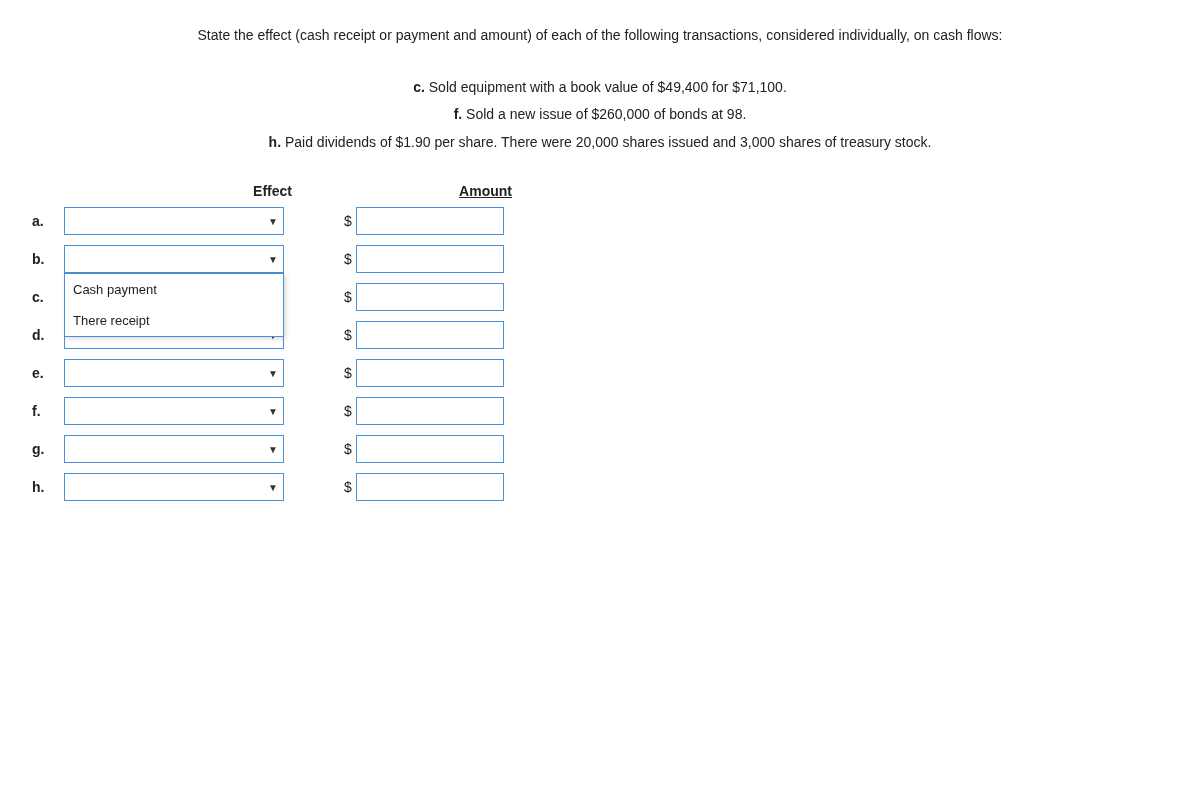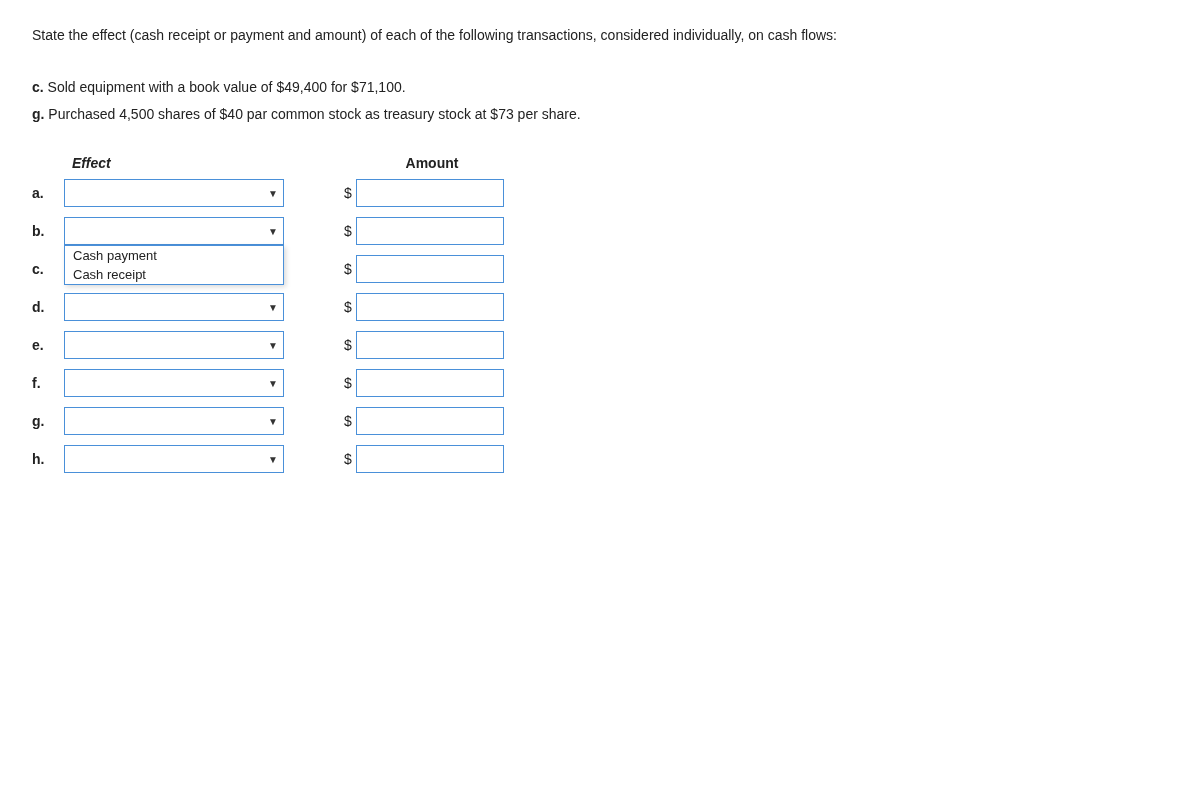--- a/index.html
+++ b/index.html
@@ -6,45 +6,46 @@
     body {
       font-family: Arial, sans-serif;
       font-size: 14px;
       background: #fff;
       color: #222;
       padding: 24px 32px;
     }
     .instructions {
       margin-bottom: 18px;
       line-height: 1.7;
+      text-align: center;
     }
     .instructions p {
       margin-bottom: 4px;
     }
     .bold { font-weight: bold; }
     .table-section {
       margin-top: 28px;
     }
     .table-header {
       display: flex;
       align-items: center;
       margin-bottom: 8px;
       margin-left: 40px;
     }
     .col-effect-header {
       width: 220px;
       font-weight: bold;
-      text-align: left;
-      font-style: italic;
+      text-align: right;
     }
     .col-amount-header {
       width: 160px;
       font-weight: bold;
-      text-align: center;
+      text-align: right;
       margin-left: 60px;
+      text-decoration: underline;
     }
     .table-row {
       display: flex;
       align-items: center;
       margin-bottom: 10px;
       position: relative;
     }
     .row-label {
       width: 32px;
       font-weight: bold;
@@ -98,40 +99,41 @@
       width: 220px;
       border: 1.5px solid #4a90d9;
       background: #fff;
       z-index: 100;
       box-shadow: 2px 2px 5px rgba(0,0,0,0.15);
     }
     .dropdown-popup.open {
       display: block;
     }
     .dropdown-option {
-      padding: 2px 8px;
+      padding: 8px 8px;
       cursor: pointer;
       font-size: 13px;
     }
     
     .row-b .dropdown-popup {
       display: block;
     }
     .row-b .dropdown-select {
       border-color: #4a90d9;
     }
   </style>
 </head>
 <body>
 
 <div class="instructions">
   <p>State the effect (cash receipt or payment and amount) of each of the following transactions, considered individually, on cash flows:</p>
   <br>
   <p><span class="bold">c.</span> Sold equipment with a book value of $49,400 for $71,100.</p>
-  <p><span class="bold">g.</span> Purchased 4,500 shares of $40 par common stock as treasury stock at $73 per share.</p>
+  <p><span class="bold">f.</span> Sold a new issue of $260,000 of bonds at 98.</p>
+  <p><span class="bold">h.</span> Paid dividends of $1.90 per share. There were 20,000 shares issued and 3,000 shares of treasury stock.</p>
 </div>
 
 <div class="table-section">
   <div class="table-header">
     <div class="col-effect-header">Effect</div>
     <div class="col-amount-header">Amount</div>
   </div>
 
   <div class="table-row">
     <div class="row-label">a.</div>
@@ -152,21 +154,21 @@
     <div class="dropdown-container" style="position:relative;">
       <select class="dropdown-select" style="border-color:#4a90d9;">
         <option value=""></option>
         <option value="cash_payment">Cash payment</option>
         <option value="cash_receipt">Cash receipt</option>
       </select>
       <span class="dropdown-arrow">▼</span>
       
       <div class="dropdown-popup open">
         <div class="dropdown-option">Cash payment</div>
-        <div class="dropdown-option">Cash receipt</div>
+        <div class="dropdown-option">There receipt</div>
       </div>
     </div>
     <span class="dollar-sign">$</span>
     <input type="text" class="amount-input" value="" style="">
   </div>
 
   <div class="table-row">
     <div class="row-label">c.</div>
     <div class="dropdown-container">
       <select class="dropdown-select">

